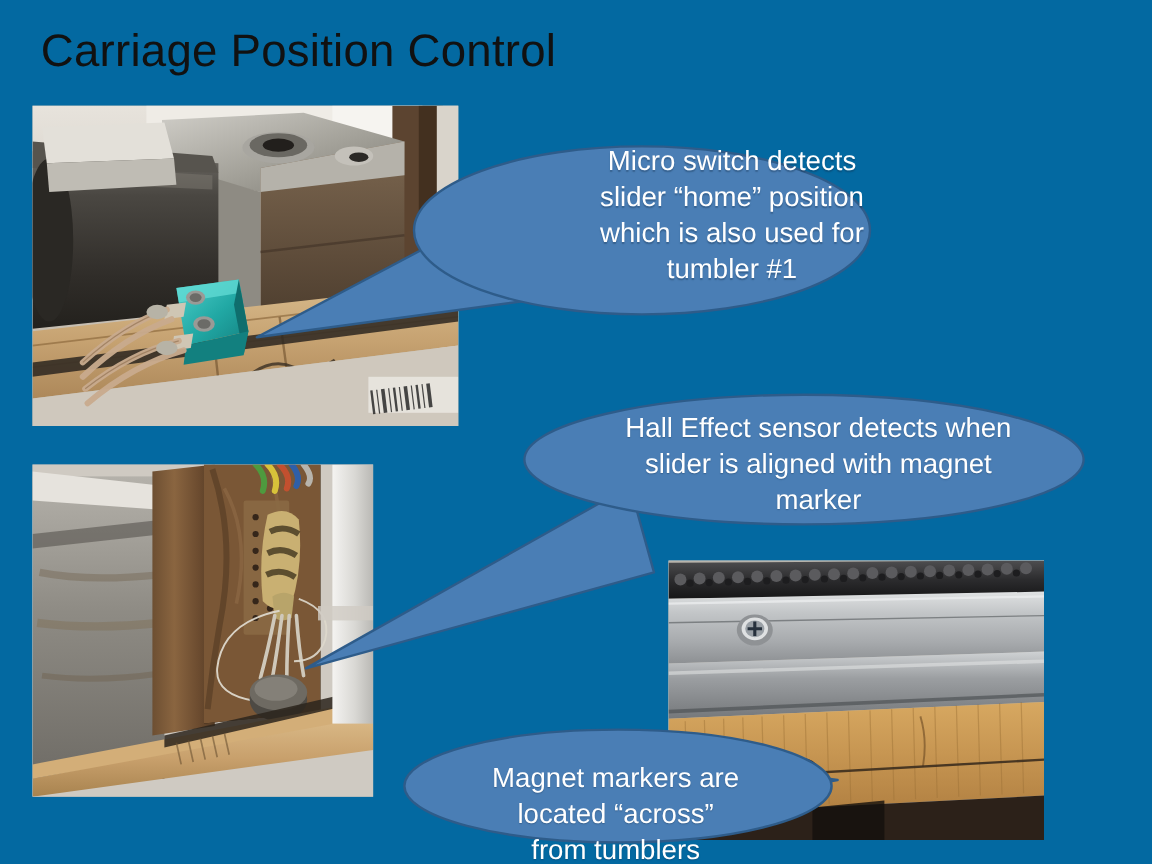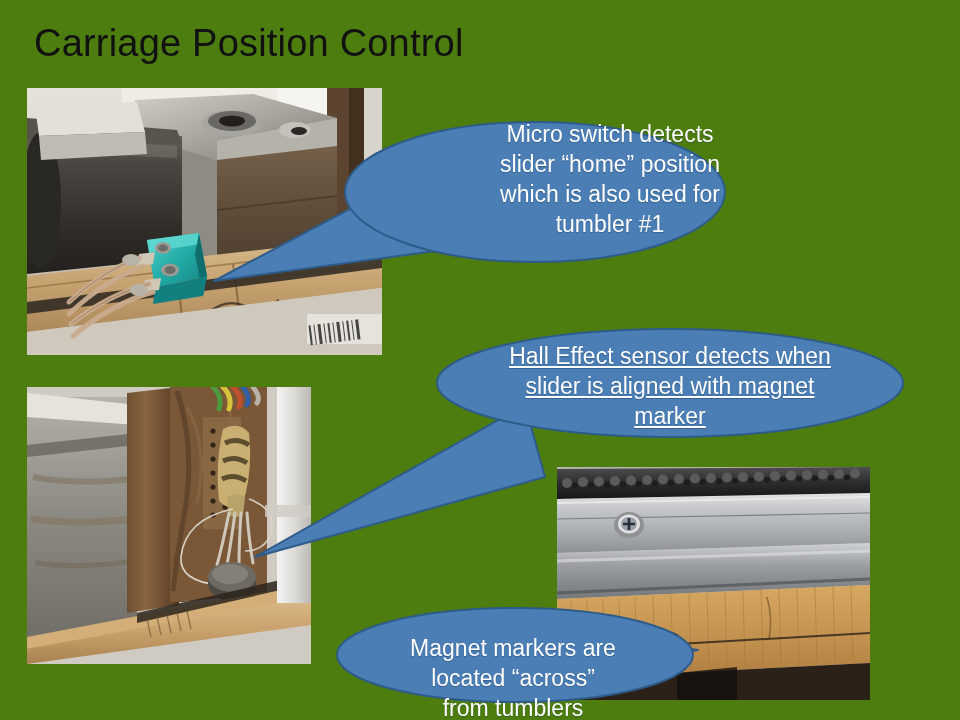--- a/index.html
+++ b/index.html
@@ -8,21 +8,21 @@
     padding: 0;
     background: #ffffff;
   }
   body {
     font-family: "Liberation Sans", sans-serif;
   }
   #slide {
     position: relative;
     width: 960px;
     height: 720px;
-    background: #4d7c0f;
+    background: #0369a1;
     overflow: hidden;
   }
 
   
   #slide-title {
     position: absolute;
     left: 34px;
     top: 22px;
     font-size: 38px;
     line-height: 1.15;
@@ -59,21 +59,21 @@
     line-height: 1.30;
     text-shadow: 0 1px 1px rgba(20,45,75,0.35);
     pointer-events: none;
     white-space: pre-line;
   }
 
   #callout-micro-switch { left: 180px; top: 95px;  width: 620px; height: 215px; }
   #callout-micro-switch .callout-text { left: 265px; top: 25px; width: 330px; }
 
   #callout-hall-sensor  { left: 245px; top: 325px; width: 670px; height: 240px; }
-  #callout-hall-sensor  .callout-text { left: 205px; top: 17px; width: 440px; text-decoration: underline; }
+  #callout-hall-sensor  .callout-text { left: 217px; top: 17px; width: 440px; }
 
   #callout-magnet       { left: 330px; top: 605px; width: 380px; height: 105px; }
   #callout-magnet       .callout-text { left: 38px;  top: 29px; width: 290px; }
 </style>
 </head>
 <body>
 
 <div id="slide">
 
   <div id="slide-title">Carriage Position Control</div>

